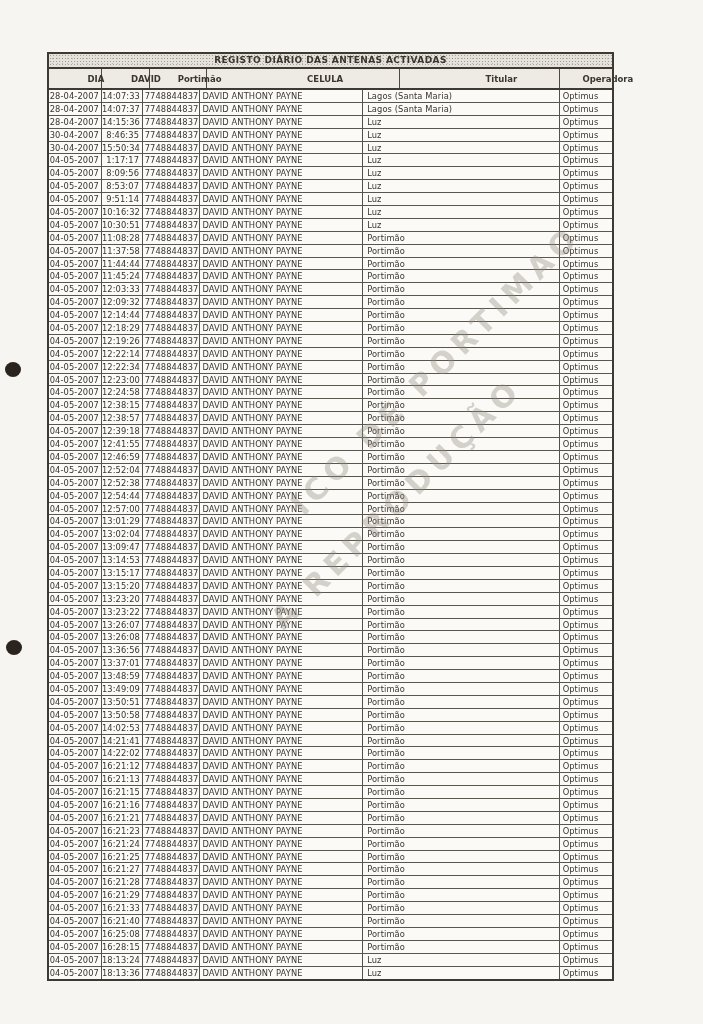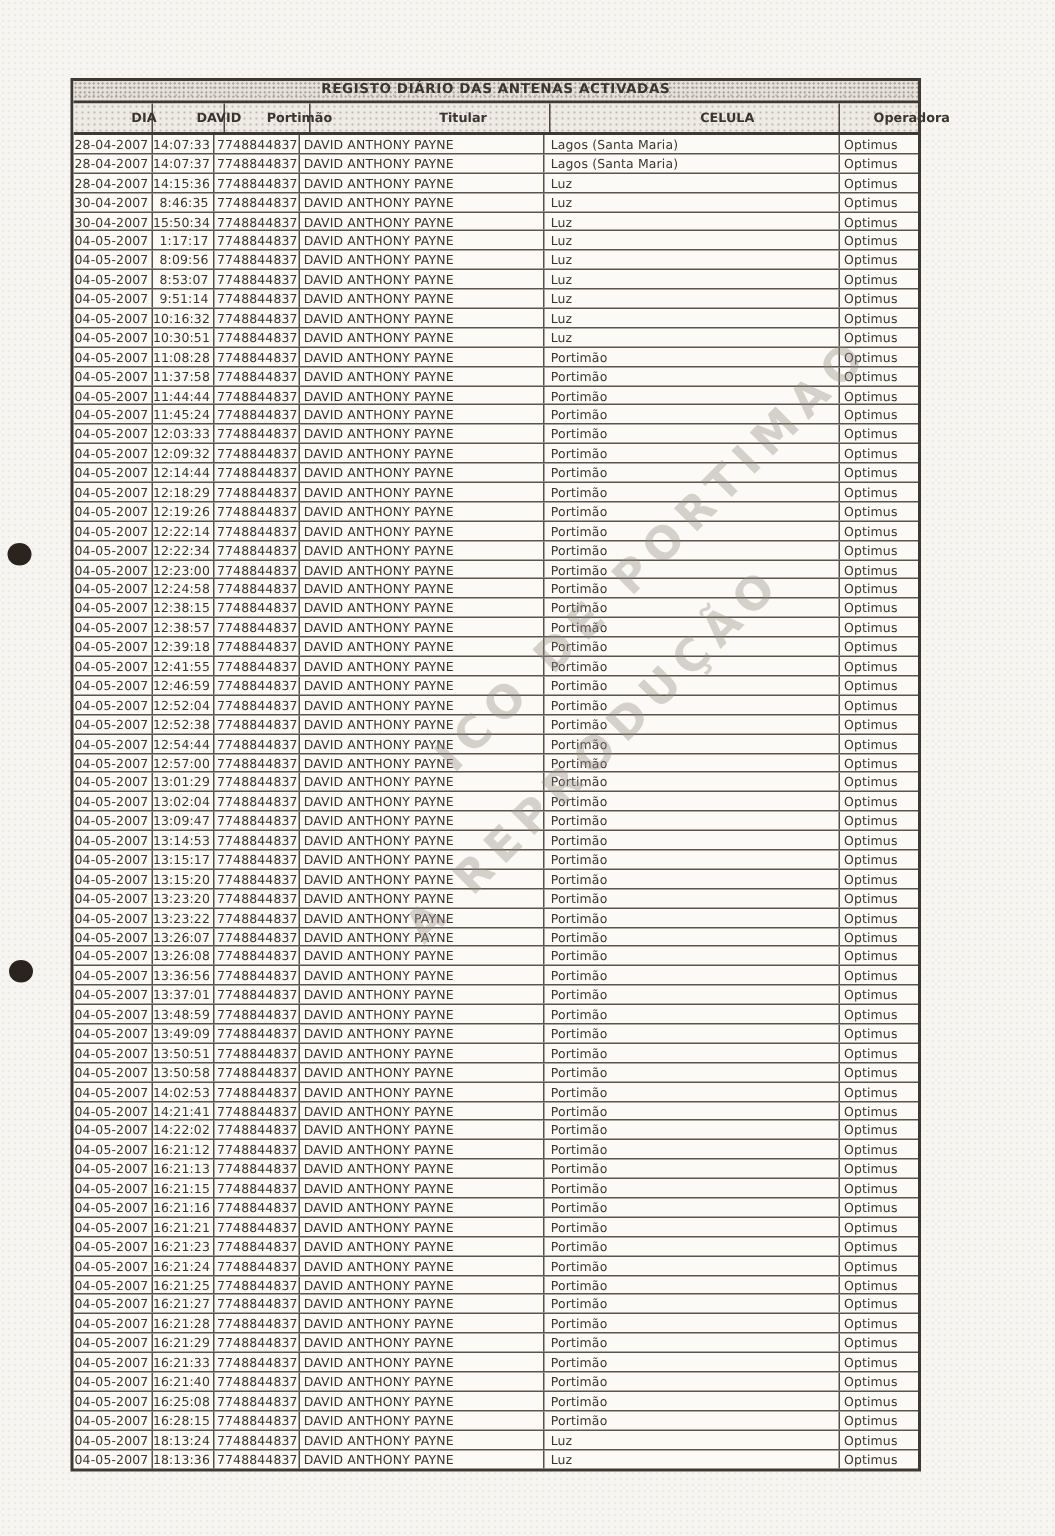--- a/index.html
+++ b/index.html
@@ -100,22 +100,22 @@
   <div class="watermark wm2">A REPRODUÇÃO</div>
 
   <div class="doc-table">
 
     <div class="title-row stipple-dark">REGISTO DIÁRIO DAS ANTENAS ACTIVADAS</div>
 
     <div class="header-row stipple-light">
       <div class="hcell c-dia">DIA</div>
       <div class="hcell c-hora">DAVID</div>
       <div class="hcell c-tel">Portimão</div>
+      <div class="hcell c-celula">CELULA</div>
       <div class="hcell c-titular">Titular</div>
-      <div class="hcell c-celula">CELULA</div>
       <div class="hcell c-operadora">Operadora</div>
     </div>
 
     <div class="rows">
 
     <div class="row">
           <div class="cell c-dia">28-04-2007</div>
           <div class="cell c-hora">14:07:33</div>
           <div class="cell c-tel">7748844837</div>
           <div class="cell c-titular">DAVID ANTHONY PAYNE</div>

